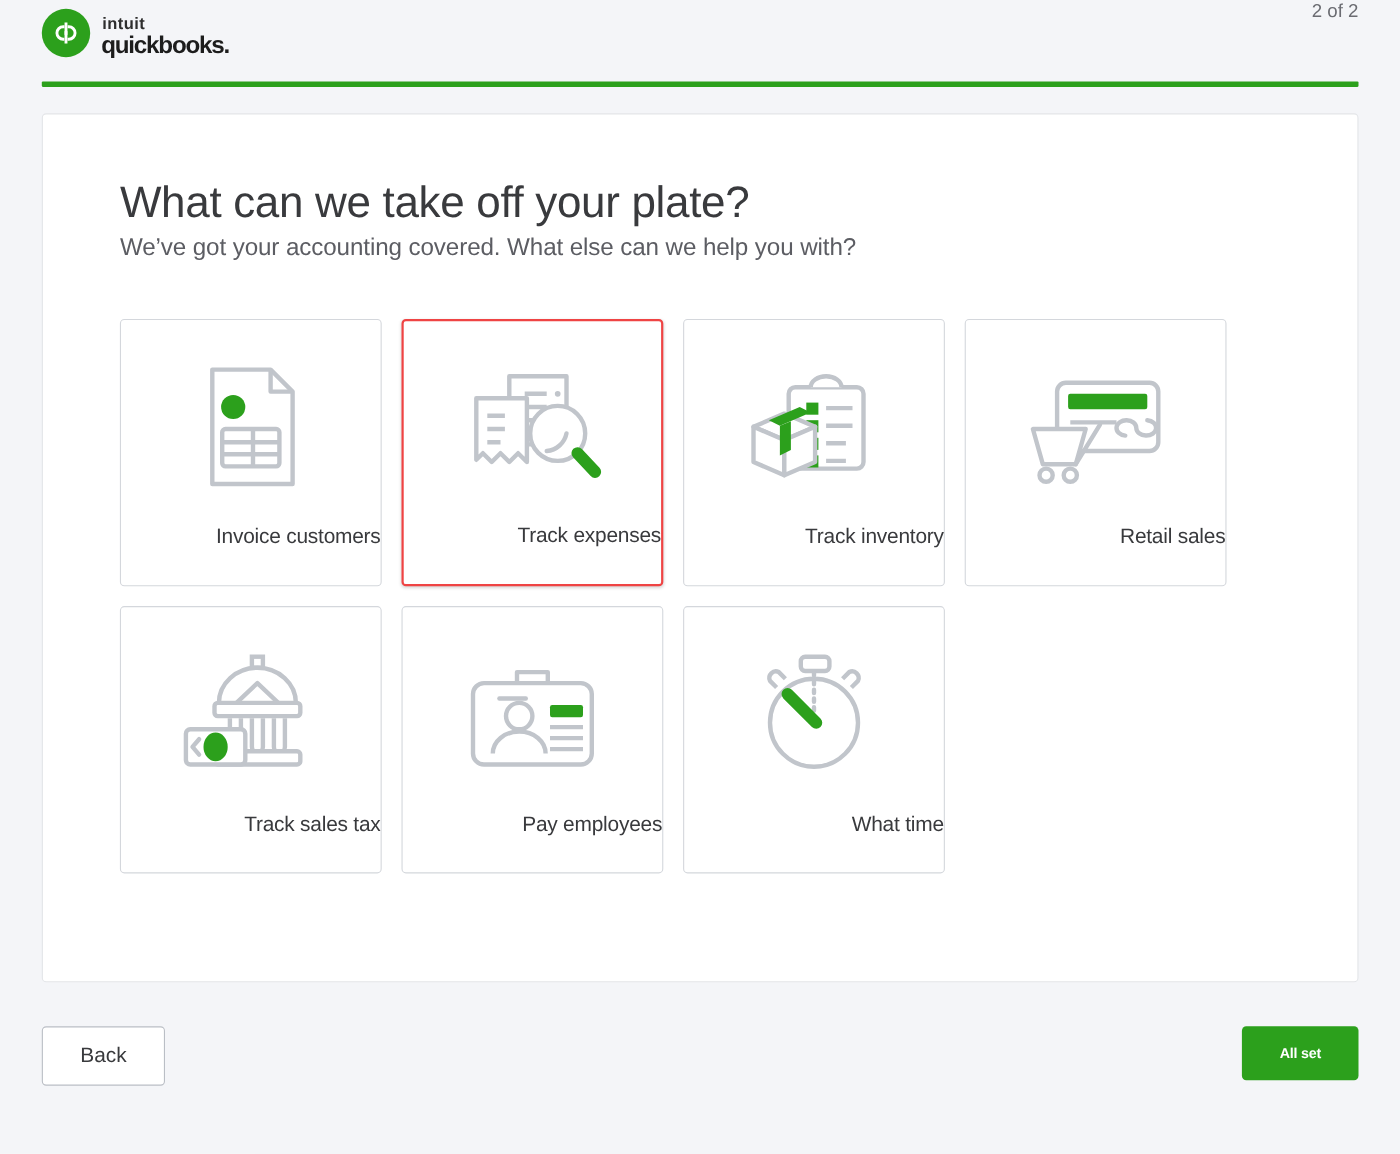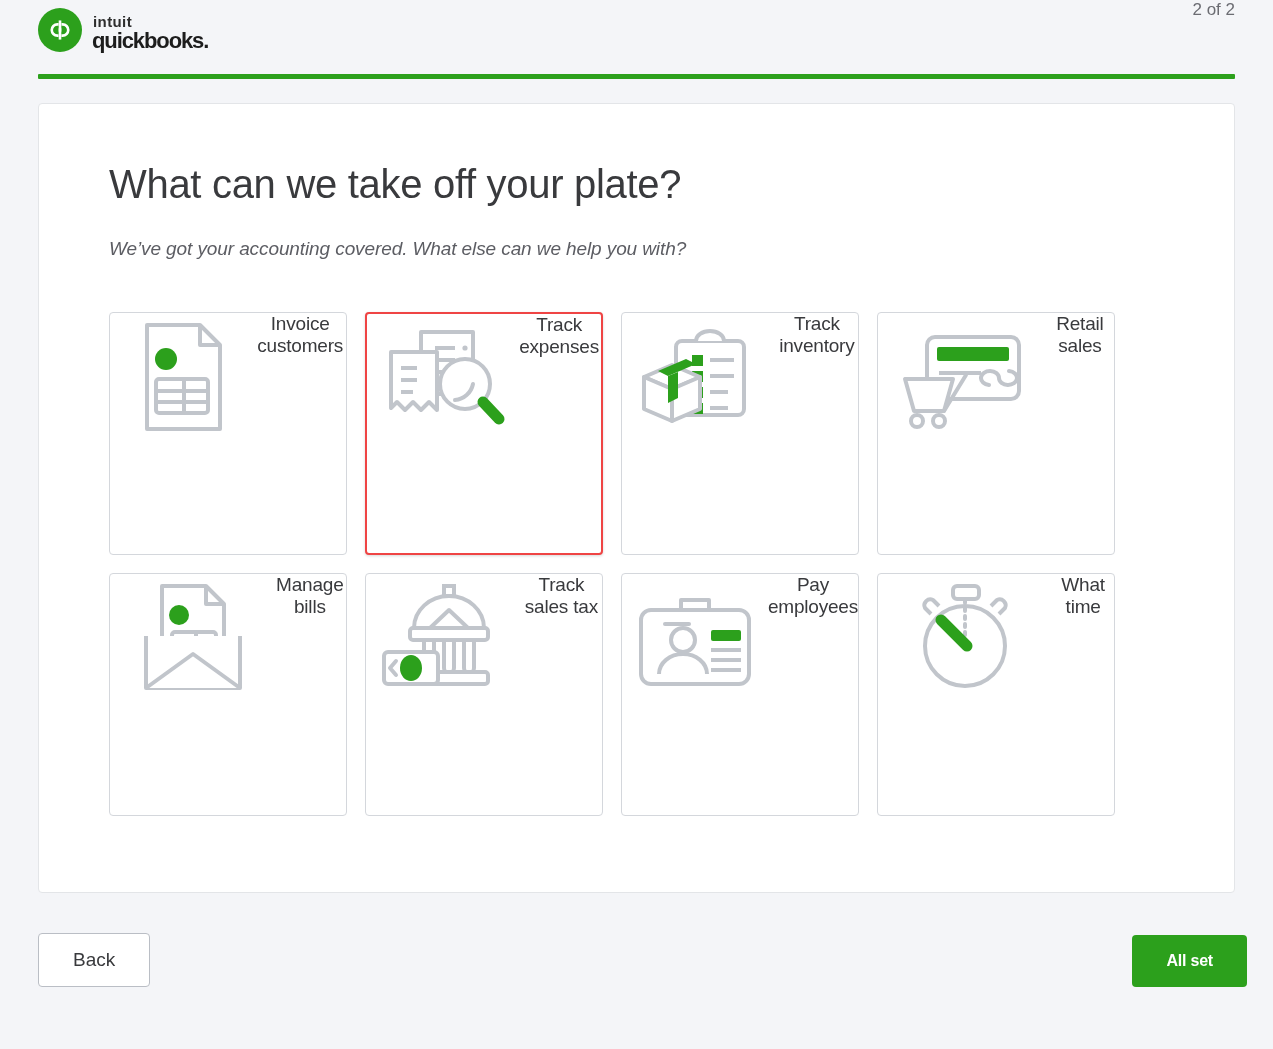--- a/index.html
+++ b/index.html
@@ -97,45 +97,44 @@
 
   .title {
     font-size: 40px;
     font-weight: normal;
     color: #393a3d;
     letter-spacing: -0.3px;
     line-height: 1.1;
   }
 
   .subtitle {
-    font-size: 19px;
+    font-size: 22px;
     color: #5c5d63;
-    margin-top: 32px;
+    margin-top: 6px;
     letter-spacing: -0.1px;
-    font-style: italic;
   }
 
   
   .grid {
     display: grid;
     grid-template-columns: repeat(4, 238px);
     gap: 18px;
     margin-top: 52px;
     justify-content: start;
   }
 
   .card {
     width: 238px;
     height: 243px;
     background: #ffffff;
     border: 1px solid #d4d7dc;
     border-radius: 4px;
     display: flex;
-    flex-direction: row;
-    align-items: flex-start;
+    flex-direction: column;
+    align-items: flex-end;
     justify-content: flex-start;
     cursor: pointer;
     position: relative;
   }
 
   .card.selected {
     border: 2px solid #ef4444;
     box-shadow: 0 1px 3px rgba(0,0,0,.16);
   }
 
@@ -152,39 +151,39 @@
     font-size: 19px;
     color: #393a3d;
     padding-bottom: 32px;
     text-align: center;
     letter-spacing: -0.2px;
   }
 
   
   .footer {
     display: flex;
-    align-items: flex-end;
+    align-items: flex-start;
     justify-content: space-between;
-    margin: 40px 0 0 12px;
+    margin: 40px 12px 0 12px;
   }
 
   .btn-back {
     font-family: "Liberation Sans", sans-serif;
     font-size: 19px;
     color: #393a3d;
     background: #ffffff;
     border: 1px solid #babec5;
     border-radius: 4px;
     padding: 15px 34px;
     cursor: pointer;
   }
 
   .btn-allset {
     font-family: "Liberation Sans", sans-serif;
-    font-size: 16px;
+    font-size: 13px;
     font-weight: bold;
     color: #ffffff;
     background: #2ca01c;
     border: none;
     border-radius: 4px;
     padding: 17px 34px;
     cursor: pointer;
     letter-spacing: -0.2px;
   }
 </style>
@@ -287,36 +286,20 @@
             <path d="M92 66 a9 7 0 1 1 10 -7 a9 7 0 1 0 10 -7" fill="none" stroke="#c1c5cb" stroke-width="4" stroke-linecap="round"></path>
             <path d="M8 60 h48 l-9 32 h-30 Z" fill="#ffffff" stroke="#c1c5cb" stroke-width="4" stroke-linejoin="round"></path>
             <path d="M47 92 l22 -36" fill="none" stroke="#c1c5cb" stroke-width="4" stroke-linecap="round"></path>
             <circle cx="20" cy="102" r="6" fill="none" stroke="#c1c5cb" stroke-width="4"></circle>
             <circle cx="42" cy="102" r="6" fill="none" stroke="#c1c5cb" stroke-width="4"></circle>
           </svg>
         </div>
         <div class="card-label">Retail sales</div>
       </div>
 
-      <div class="card">
-        <div class="card-icon">
-          <svg width="124" height="116" viewBox="0 0 124 116" aria-hidden="true">
-            <path d="M32 6 h44 l18 18 v58 H32 Z" fill="#ffffff" stroke="#c1c5cb" stroke-width="4" stroke-linejoin="round"></path>
-            <path d="M76 6 v18 h18" fill="none" stroke="#c1c5cb" stroke-width="4" stroke-linejoin="round"></path>
-            <circle cx="49" cy="35" r="10" fill="#2ca01c"></circle>
-            <rect x="42" y="52" width="44" height="28" fill="none" stroke="#c1c5cb" stroke-width="4" rx="3"></rect>
-            <line x1="42" y1="62" x2="86" y2="62" stroke="#c1c5cb" stroke-width="4"></line>
-            <line x1="42" y1="71" x2="86" y2="71" stroke="#c1c5cb" stroke-width="4"></line>
-            <line x1="66" y1="52" x2="66" y2="80" stroke="#c1c5cb" stroke-width="4"></line>
-            <path d="M16 56 v52 h94 v-52" fill="#ffffff" stroke="#c1c5cb" stroke-width="4" stroke-linejoin="round"></path>
-            <path d="M16 108 l47 -34 l47 34" fill="#ffffff" stroke="#c1c5cb" stroke-width="4" stroke-linejoin="round"></path>
-          </svg>
-        </div>
-        <div class="card-label">Manage bills</div>
-      </div>
 
       <div class="card">
         <div class="card-icon">
           <svg width="130" height="116" viewBox="0 0 130 116" aria-hidden="true">
             <rect x="66" y="6" width="10" height="10" fill="none" stroke="#c1c5cb" stroke-width="4"></rect>
             <path d="M36 48 a35 32 0 0 1 70 0" fill="none" stroke="#c1c5cb" stroke-width="4"></path>
             <path d="M52 48 l19 -18 l19 18" fill="none" stroke="#c1c5cb" stroke-width="4" stroke-linejoin="round"></path>
             <rect x="32" y="48" width="78" height="12" rx="3" fill="#ffffff" stroke="#c1c5cb" stroke-width="4"></rect>
             <path d="M46 62 v26 a5 5 0 0 0 10 0 v-26" fill="none" stroke="#c1c5cb" stroke-width="4"></path>
             <path d="M66 62 v26 a5 5 0 0 0 10 0 v-26" fill="none" stroke="#c1c5cb" stroke-width="4"></path>

